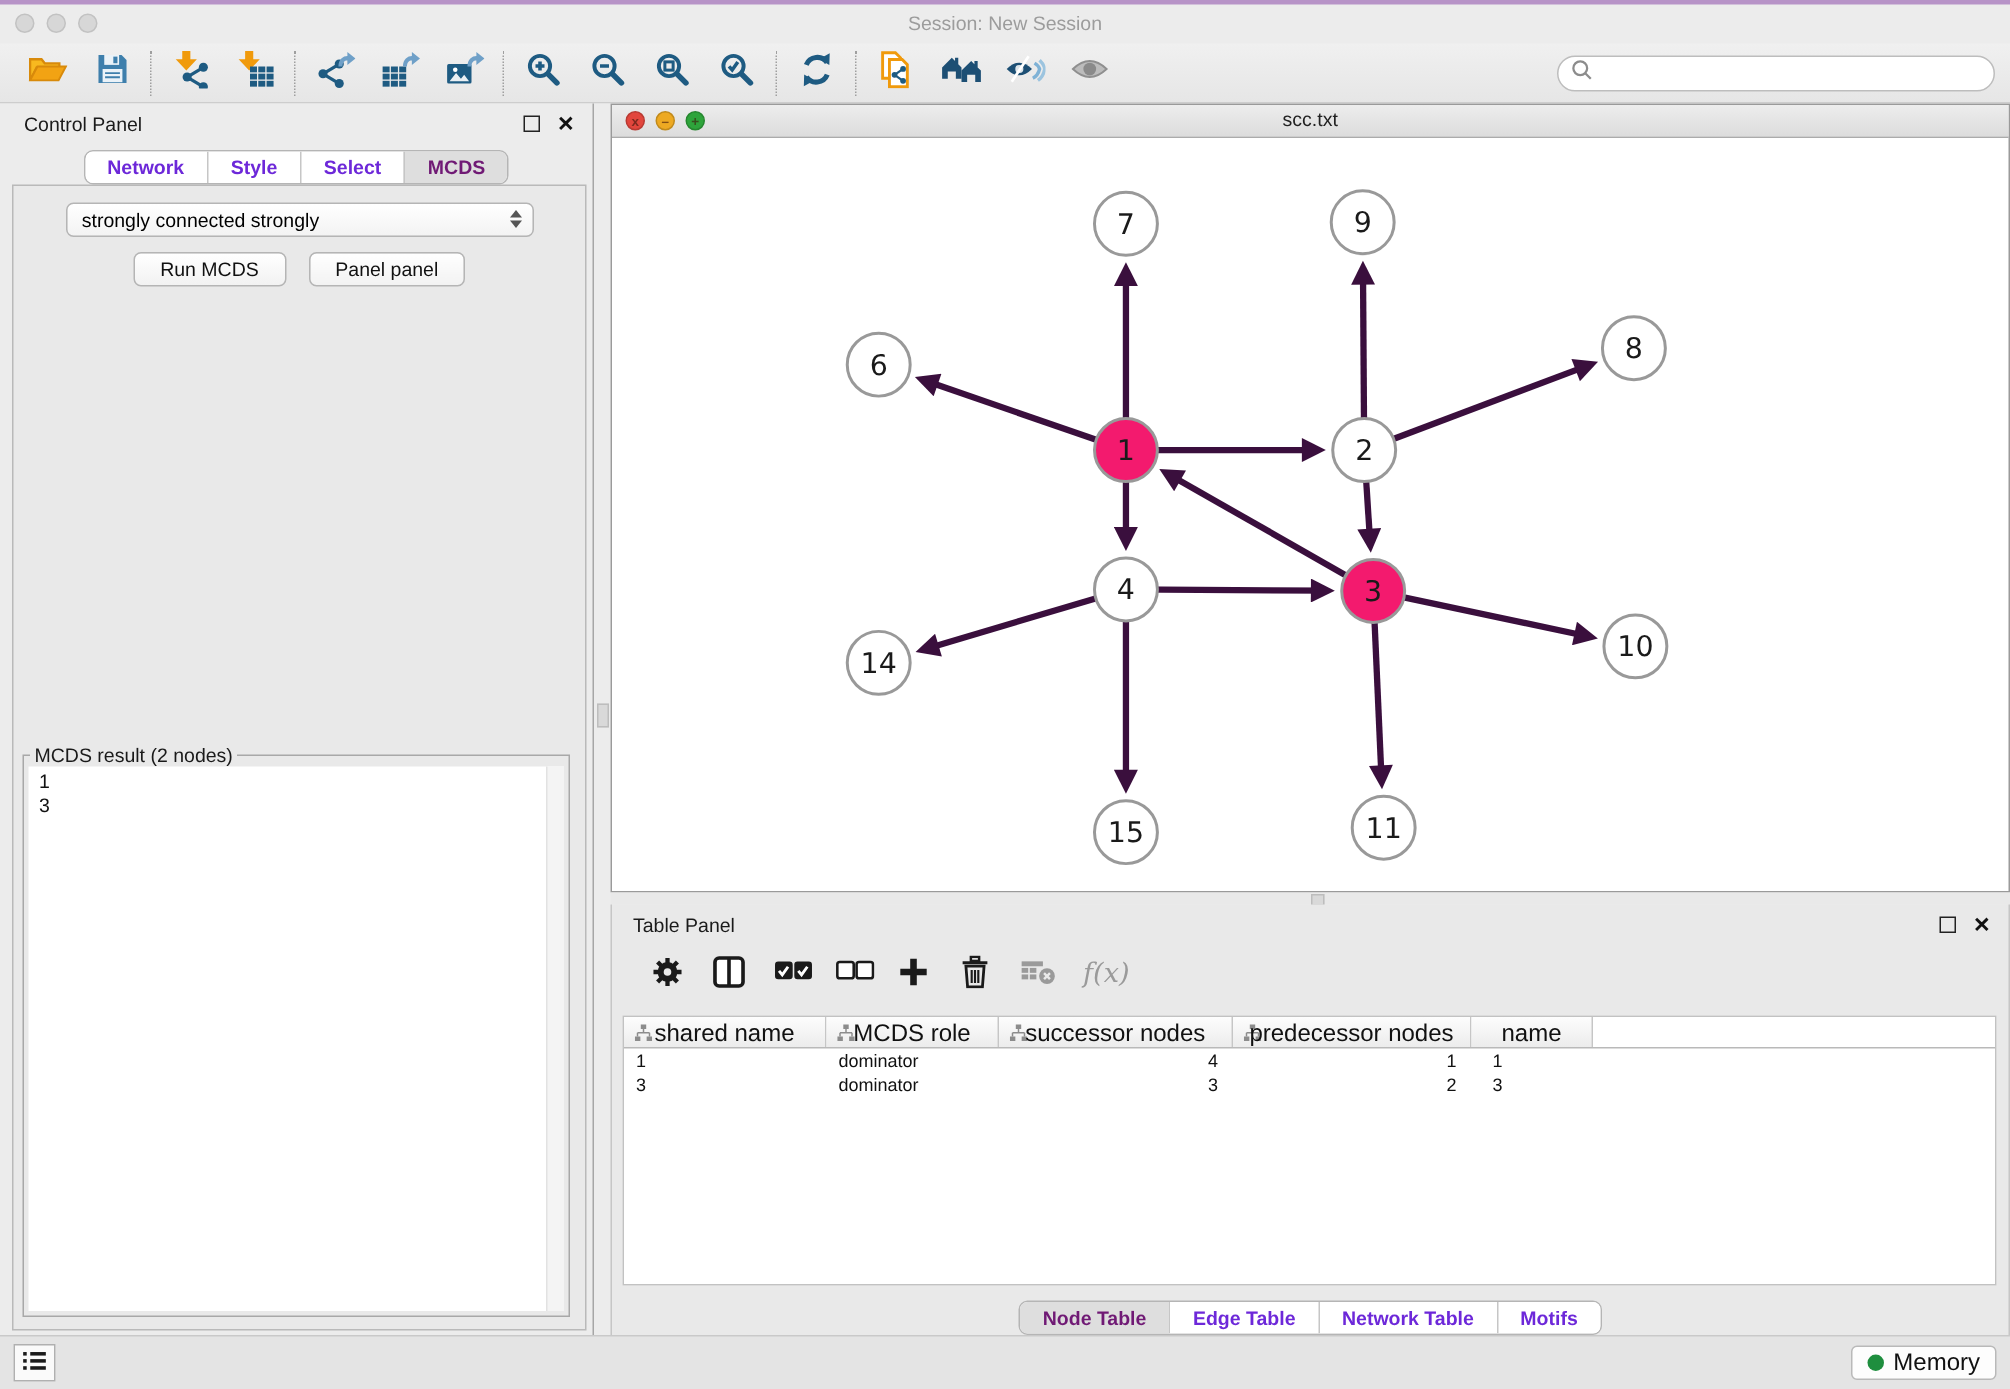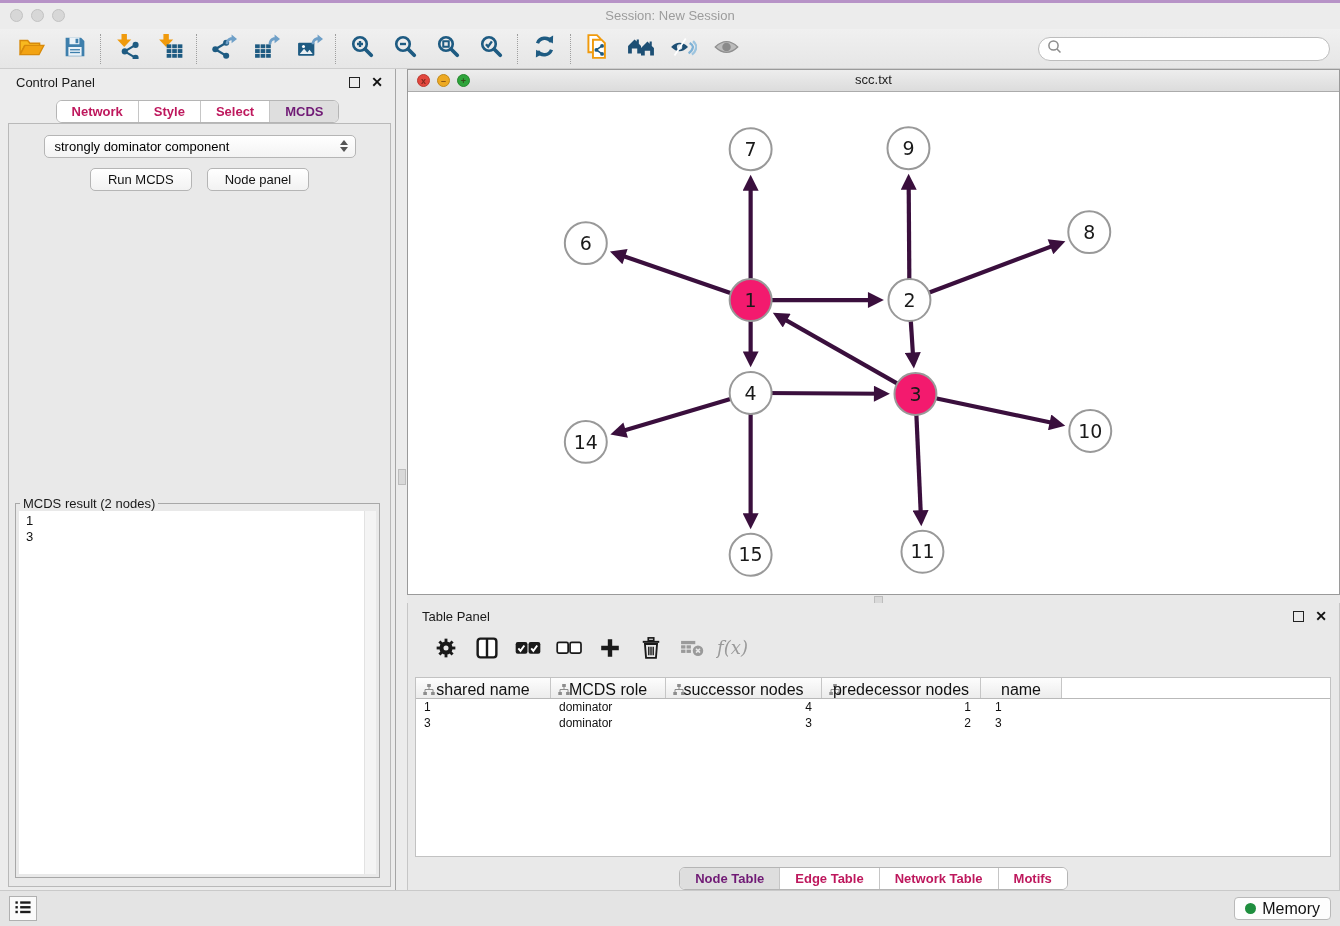--- a/index.html
+++ b/index.html
@@ -29,21 +29,21 @@
 
   
   .control-panel{width:395px;position:relative;background:#ececec;flex:none;}
   .panel-header{height:26px;position:relative;}
   .panel-title{position:absolute;left:16px;top:6px;font-size:13px;color:#1a1a1a;}
   .panel-icons{position:absolute;right:12px;top:7px;display:flex;gap:11px;align-items:center;}
   .float-icon{width:9px;height:9px;border:1.5px solid #222;box-sizing:content-box;}
   .close-icon{font-weight:bold;font-size:14px;line-height:12px;color:#111;}
   .cp-tabs{position:absolute;top:31px;left:0;right:0;display:flex;justify-content:center;z-index:2;}
   .seg{display:flex;border:1px solid #b5b5b5;border-radius:6px;overflow:hidden;background:#fff;height:21px;}
-  .seg-tab{padding:0 15px;line-height:21px;font-size:13px;font-weight:bold;color:#be185d;background:#fff;border-left:1px solid #c6c6c6;cursor:default;}
+  .seg-tab{padding:0 15px;line-height:21px;font-size:13px;font-weight:bold;color:#6d28d9;background:#fff;border-left:1px solid #c6c6c6;cursor:default;}
   .seg-tab:first-child{border-left:none;}
   .seg-tab.sel{background:#dedede;color:#701a75;}
   .cp-body{position:absolute;left:8px;right:4px;top:54px;bottom:6px;border:1px solid #b9b9b9;background:#e9e9e9;}
   .opt-label{text-align:center;margin-top:24px;font-size:13px;color:#1a1a1a;}
   .dropdown{position:relative;margin:11px auto 0;width:312px;height:23px;border:1px solid #b5b5b5;border-radius:5px;
             background:linear-gradient(#ffffff,#f3f3f3);font-size:13px;line-height:21px;padding-left:10px;box-sizing:border-box;}
   .chevrons{position:absolute;right:7px;top:4px;display:flex;flex-direction:column;gap:2px;}
   .chev-up{width:0;height:0;border-left:4px solid transparent;border-right:4px solid transparent;border-bottom:5px solid #555;}
   .chev-dn{width:0;height:0;border-left:4px solid transparent;border-right:4px solid transparent;border-top:5px solid #555;}
   .cp-buttons{display:flex;justify-content:center;gap:15px;margin-top:10px;}
@@ -72,21 +72,21 @@
   .nl-yellow{background:#eda922;border:1px solid #c18a1b;}
   .nl-green{background:#2ea43b;border:1px solid #26872f;}
   .net-title{text-align:center;font-size:13px;color:#222;line-height:20px;}
   .graph-wrap{position:absolute;top:21px;left:0;right:0;bottom:0;}
   .graph-wrap svg{width:100%;height:100%;display:block;}
 
   
   .table-panel{flex:1;background:#e9e9e9;position:relative;border-left:1px solid #c6c6c6;border-right:1px solid #c6c6c6;}
   .tp-toolbar{position:absolute;top:28px;left:8px;right:8px;height:38px;display:flex;align-items:center;
               gap:17px;padding-left:18px;}
-  .tp-btn{display:flex;align-items:center;justify-content:center;width:24px;height:26px;}
+  .tp-btn{display:flex;align-items:center;width:24px;height:26px;}
   .tp-table{position:absolute;top:74px;left:7px;right:8px;height:178px;background:#fff;border:1px solid #c2c2c2;overflow:hidden;}
   .tp-head{display:flex;height:20px;border-bottom:1px solid #b9b9b9;}
   .th{position:relative;box-sizing:border-box;height:20px;border-right:1px solid #c6c6c6;
       background:linear-gradient(#fdfdfd,#ececec);font-size:16px;color:#111;}
   .th .th-label{position:absolute;left:0;right:0;top:3px;text-align:center;}
   .th .th-icon{position:absolute;left:7px;top:4px;}
   .tp-row{display:flex;height:16px;font-size:12px;color:#111;align-items:center;}
   .td{box-sizing:border-box;overflow:hidden;white-space:nowrap;}
   .tp-tabs{position:absolute;bottom:3px;left:0;right:0;display:flex;justify-content:center;}
 
@@ -289,29 +289,29 @@
       <div class="cp-tabs">
           <div class="seg" id="cp-seg">
             <div class="seg-tab">Network</div>
             <div class="seg-tab">Style</div>
             <div class="seg-tab">Select</div>
             <div class="seg-tab sel">MCDS</div>
           </div>
         </div>
       <div class="cp-body">
         <div class="dropdown">
-          <span>strongly dominator component</span>
+          <span>strongly connected strongly</span>
           <span class="chevrons">
             <span class="chev-up"></span>
               <span class="chev-dn"></span>
           </span>
         </div>
         <div class="cp-buttons">
           <button>Run MCDS</button>
-          <button>Node panel</button>
+          <button>Panel panel</button>
         </div>
         <fieldset class="result-box">
           <legend>MCDS result (2 nodes)</legend>
           <div class="result-inner" id="result-text">1
 3</div>
           <div class="result-scroll"></div>
         </fieldset>
       </div>
     </div>
 

